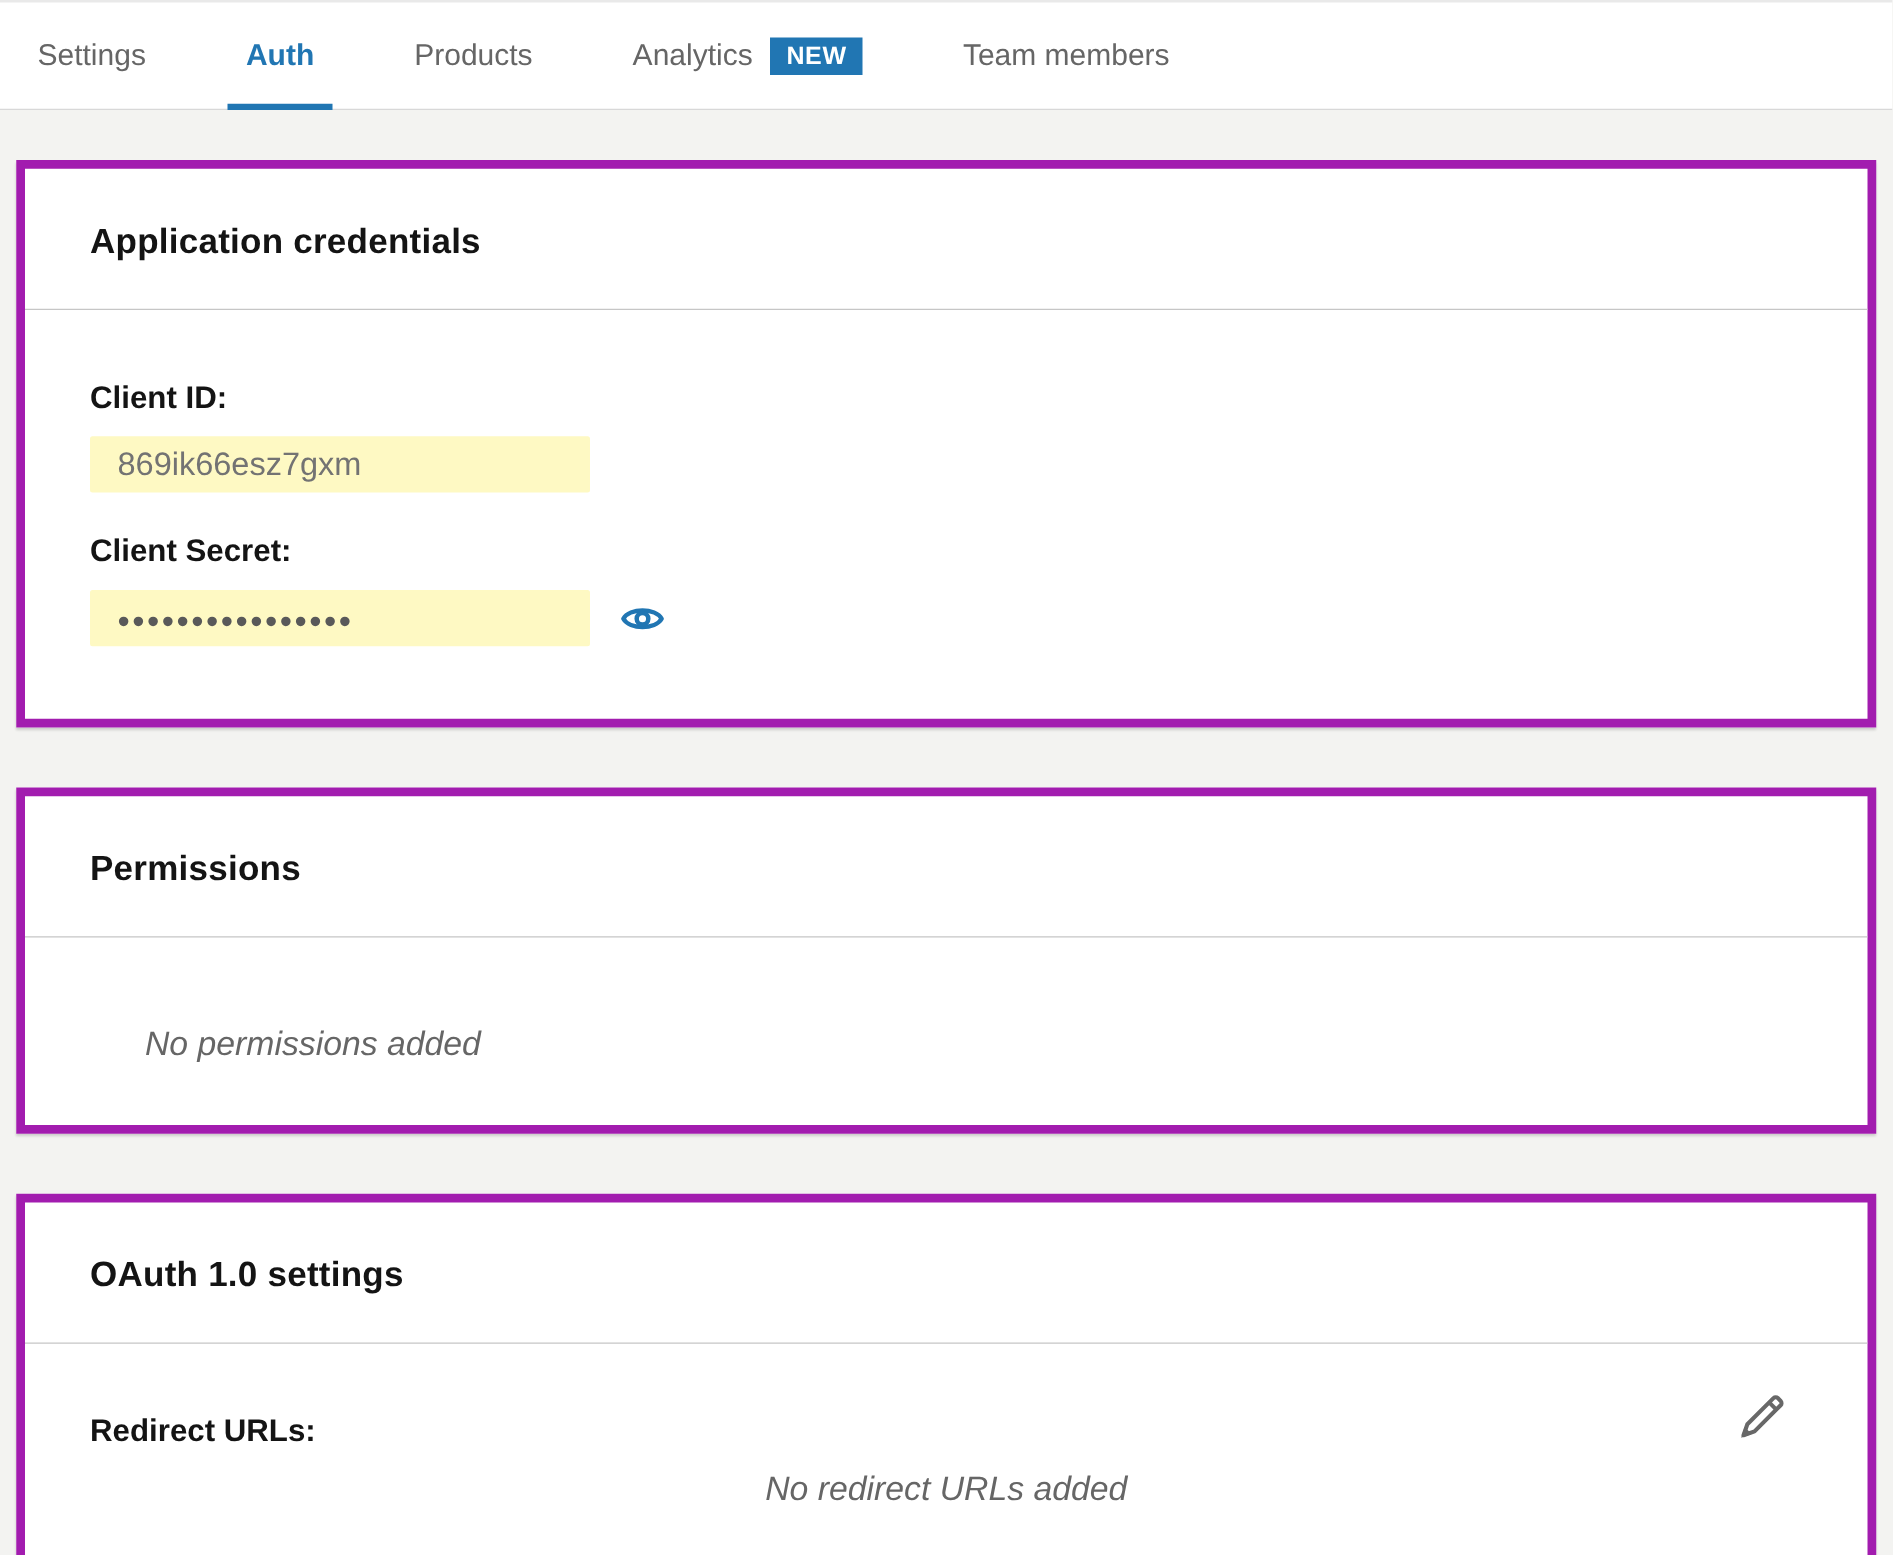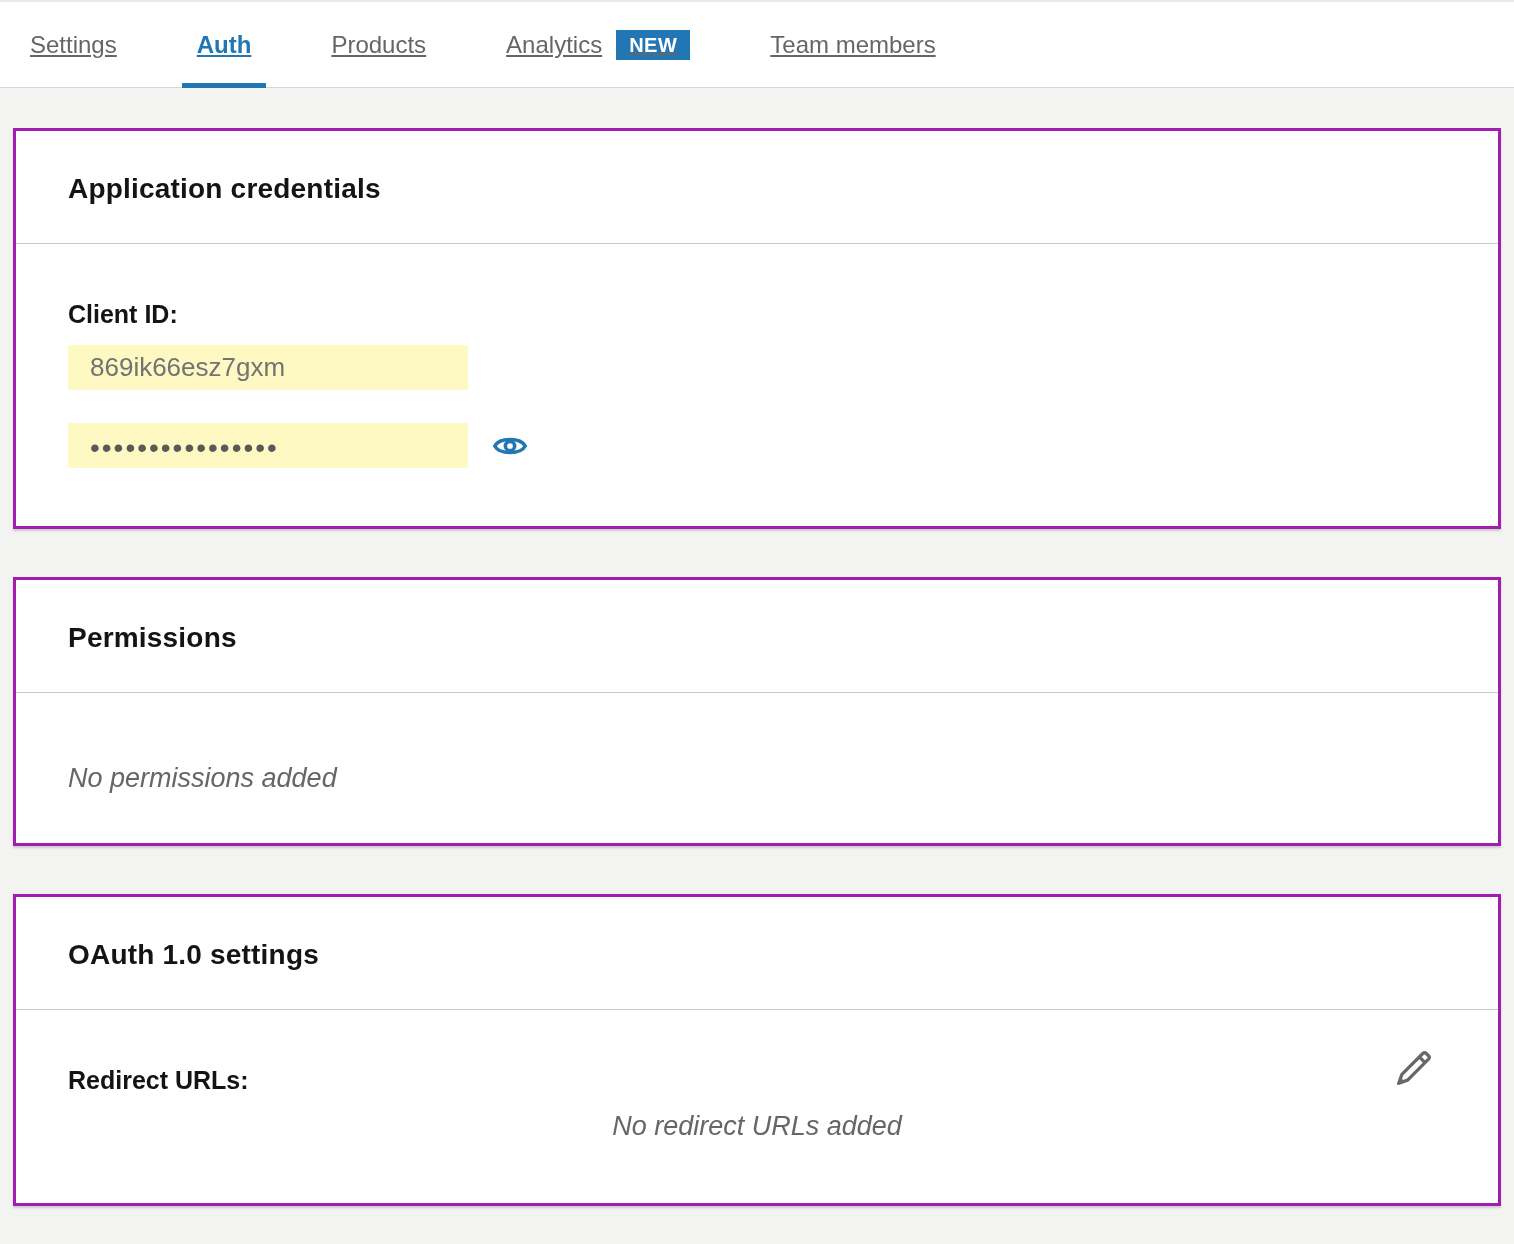--- a/index.html
+++ b/index.html
@@ -24,21 +24,20 @@
   .tab {
     display: flex;
     align-items: center;
     gap: 14px;
     padding: 0 15px;
     font-size: 24px;
     font-weight: 500;
     color: #666666;
     cursor: pointer;
     position: relative;
-    text-decoration: underline;
   }
   .tab.active { color: #2176b3; font-weight: 600; }
   .tab.active::after {
     content: "";
     position: absolute;
     left: 0; right: 0; bottom: -1px;
     height: 5px;
     background: #2176b3;
   }
   .badge {
@@ -49,21 +48,21 @@
     padding: 5px 13px;
     border-radius: 0;
     line-height: 1;
     letter-spacing: 0.5px;
   }
 
   
   main { padding: 40px 13px 14px; }
   .card {
     background: #ffffff;
-    border: 3px solid #a21caf;
+    border: 7px solid #a21caf;
     box-shadow: 0 2px 2px rgba(0,0,0,0.16);
     margin-bottom: 48px;
   }
   .card:last-child { margin-bottom: 0; }
   .card-header { padding: 42px 52px 38px; }
   .card-header h2 {
     font-size: 28px;
     font-weight: 700;
     color: #141414;
     letter-spacing: 0.2px;
@@ -100,21 +99,21 @@
     padding-top: 4px;
   }
   .eye-btn {
     display: inline-flex;
     align-items: center;
     justify-content: center;
     cursor: pointer;
   }
 
   
-  .empty-body { padding: 70px 52px 49px; }
+  .empty-body { padding: 70px 52px 49px; margin-left: 44px; }
   .empty-text {
     font-size: 27px;
     font-style: italic;
     color: #666666;
   }
 
   
   .oauth-body { padding: 56px 52px 61px; position: relative; }
   .oauth-body .empty-text { margin-top: 2px; text-align: center; }
   .pencil-btn {
@@ -153,20 +152,21 @@
     <div class="card-header">
       <h2>Application credentials</h2>
     </div>
     <div class="card-divider"></div>
     <div class="cred-body">
       <div class="field">
         <label class="field-label">Client ID:</label>
         <div class="input-box">869ik66esz7gxm</div>
       </div>
       <div class="field">
+        <label class="field-label">Client Secret:</label>
         <div class="secret-row">
           <div class="input-box secret">••••••••••••••••</div>
           <span class="eye-btn" title="">
             <svg width="36" height="36" viewBox="0 0 24 24" fill="none" stroke="#2176b3" stroke-width="2.4" stroke-linejoin="round">
               <path d="M1.8 12 C 5 6.2, 19 6.2, 22.2 12 C 19 17.8, 5 17.8, 1.8 12 Z"></path>
               <circle cx="12" cy="12" r="3.1"></circle>
             </svg>
           </span>
         </div>
       </div>

